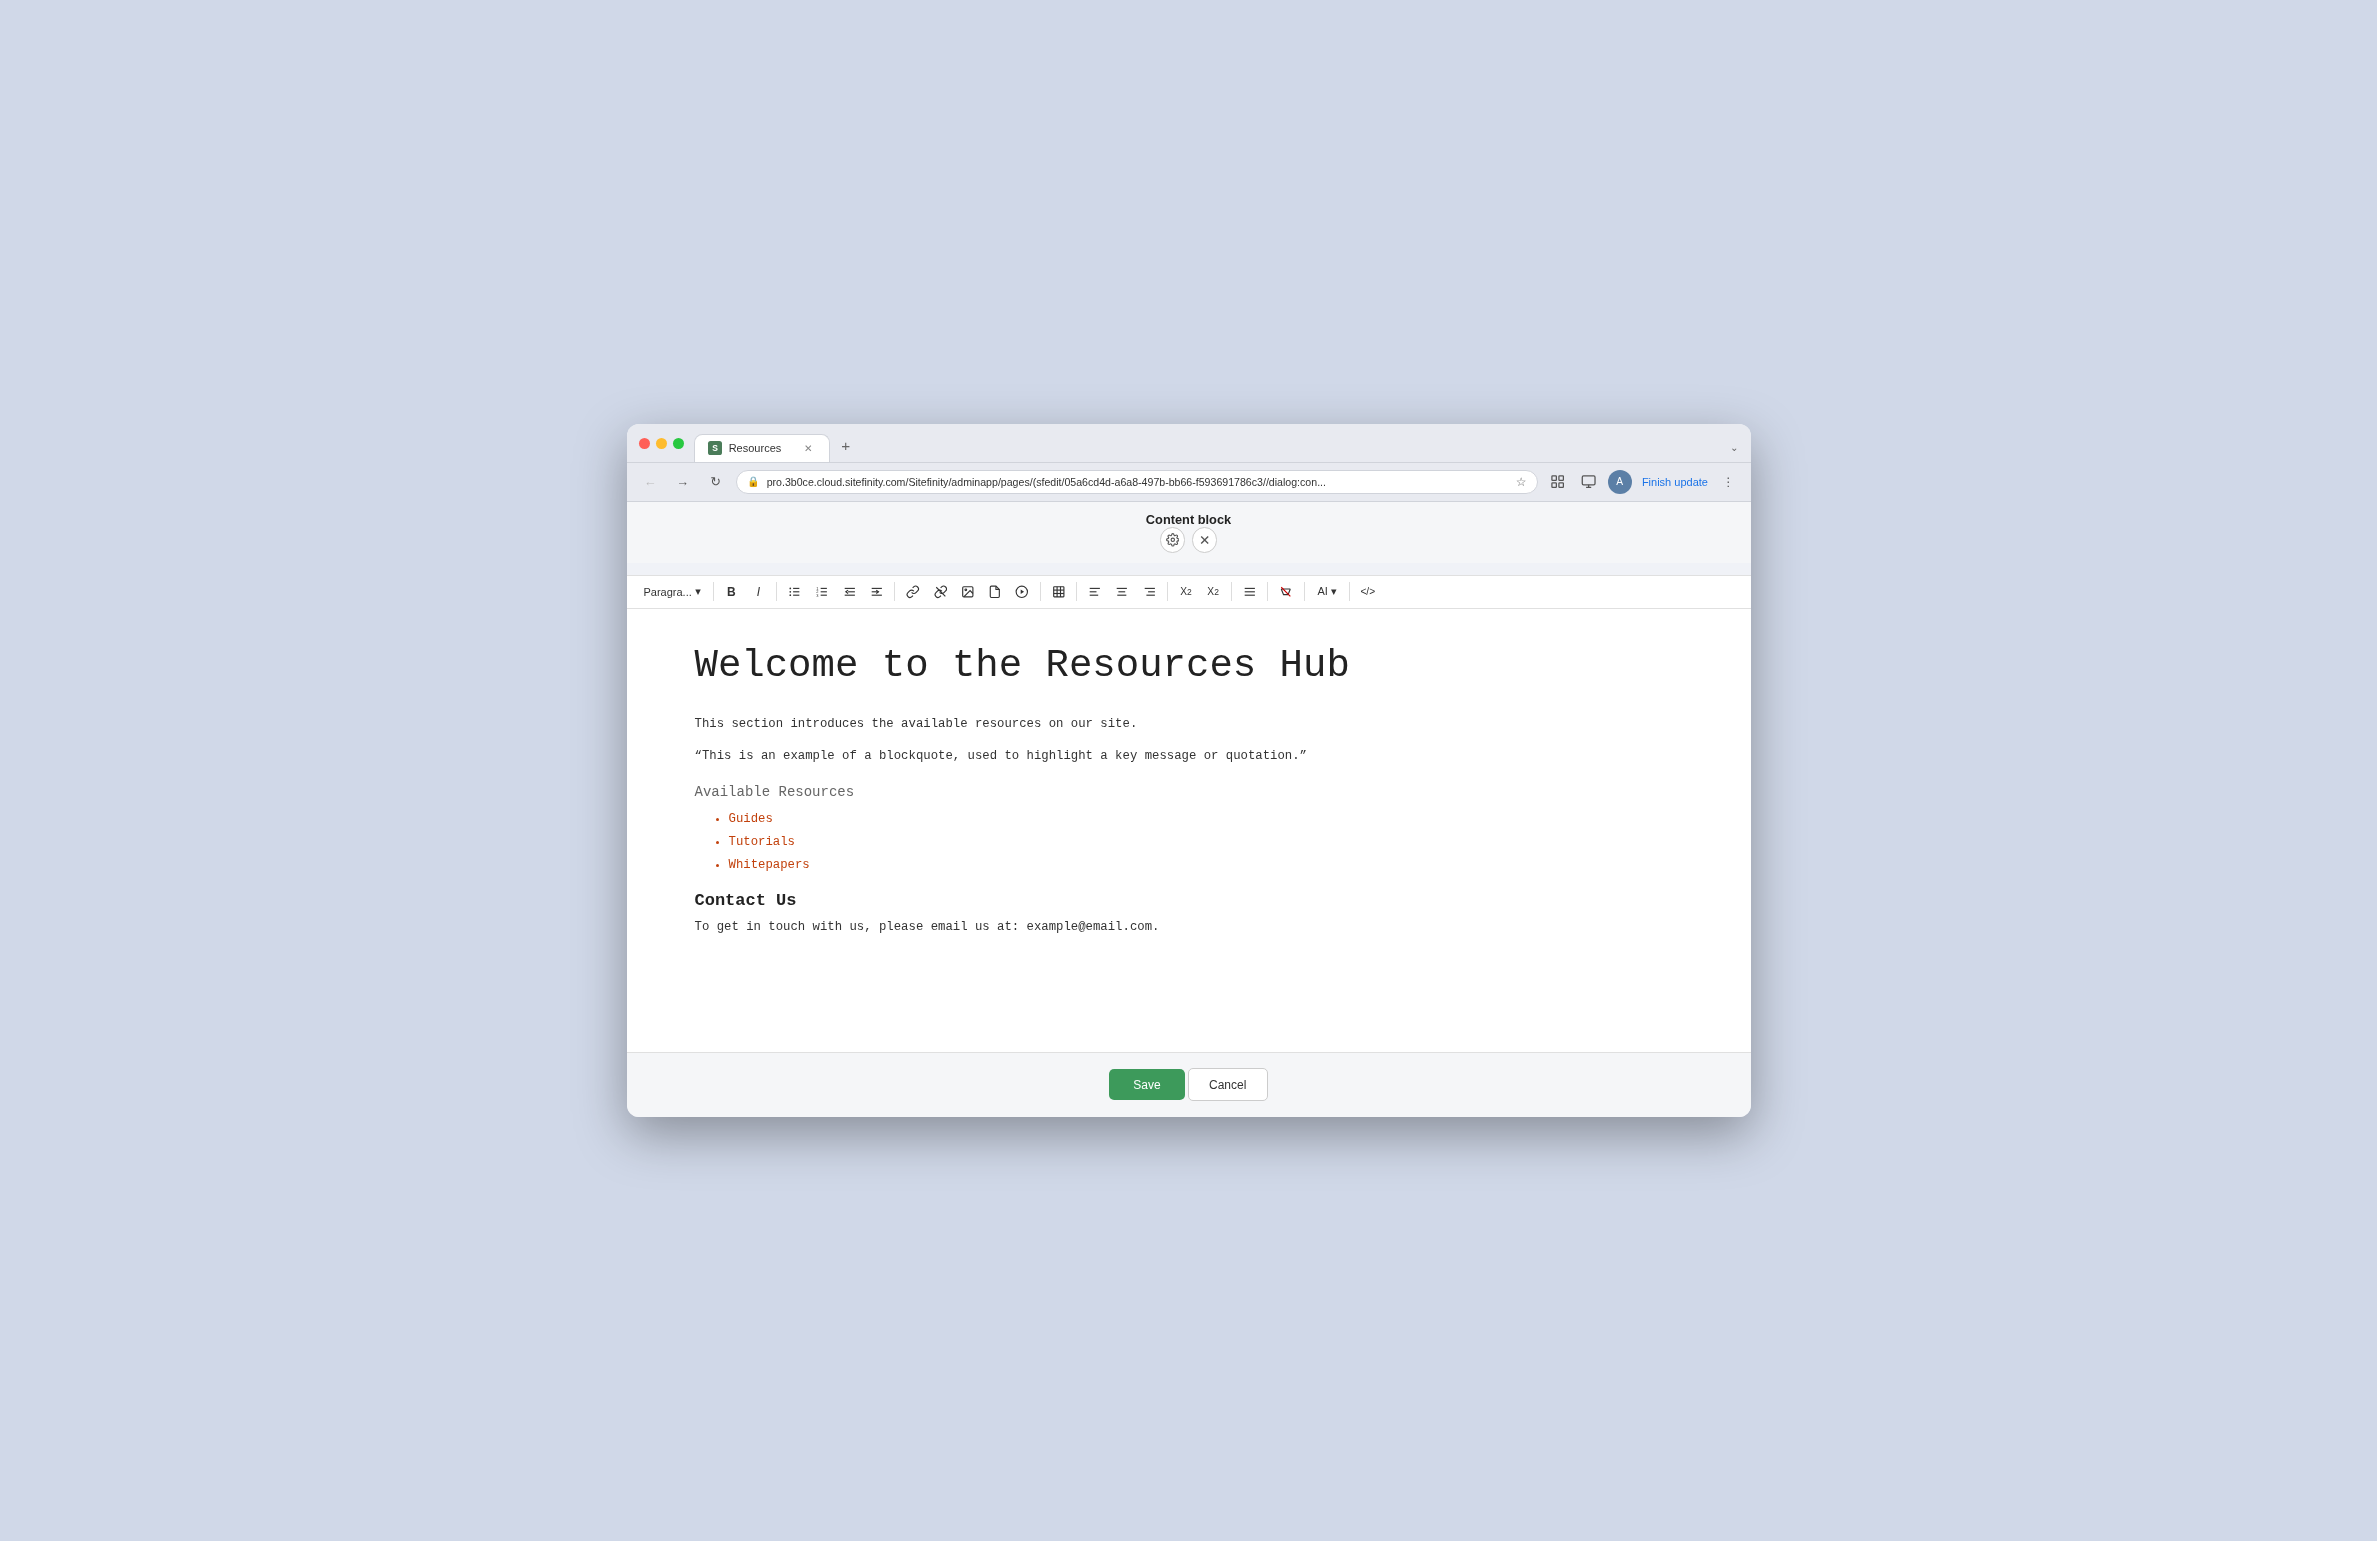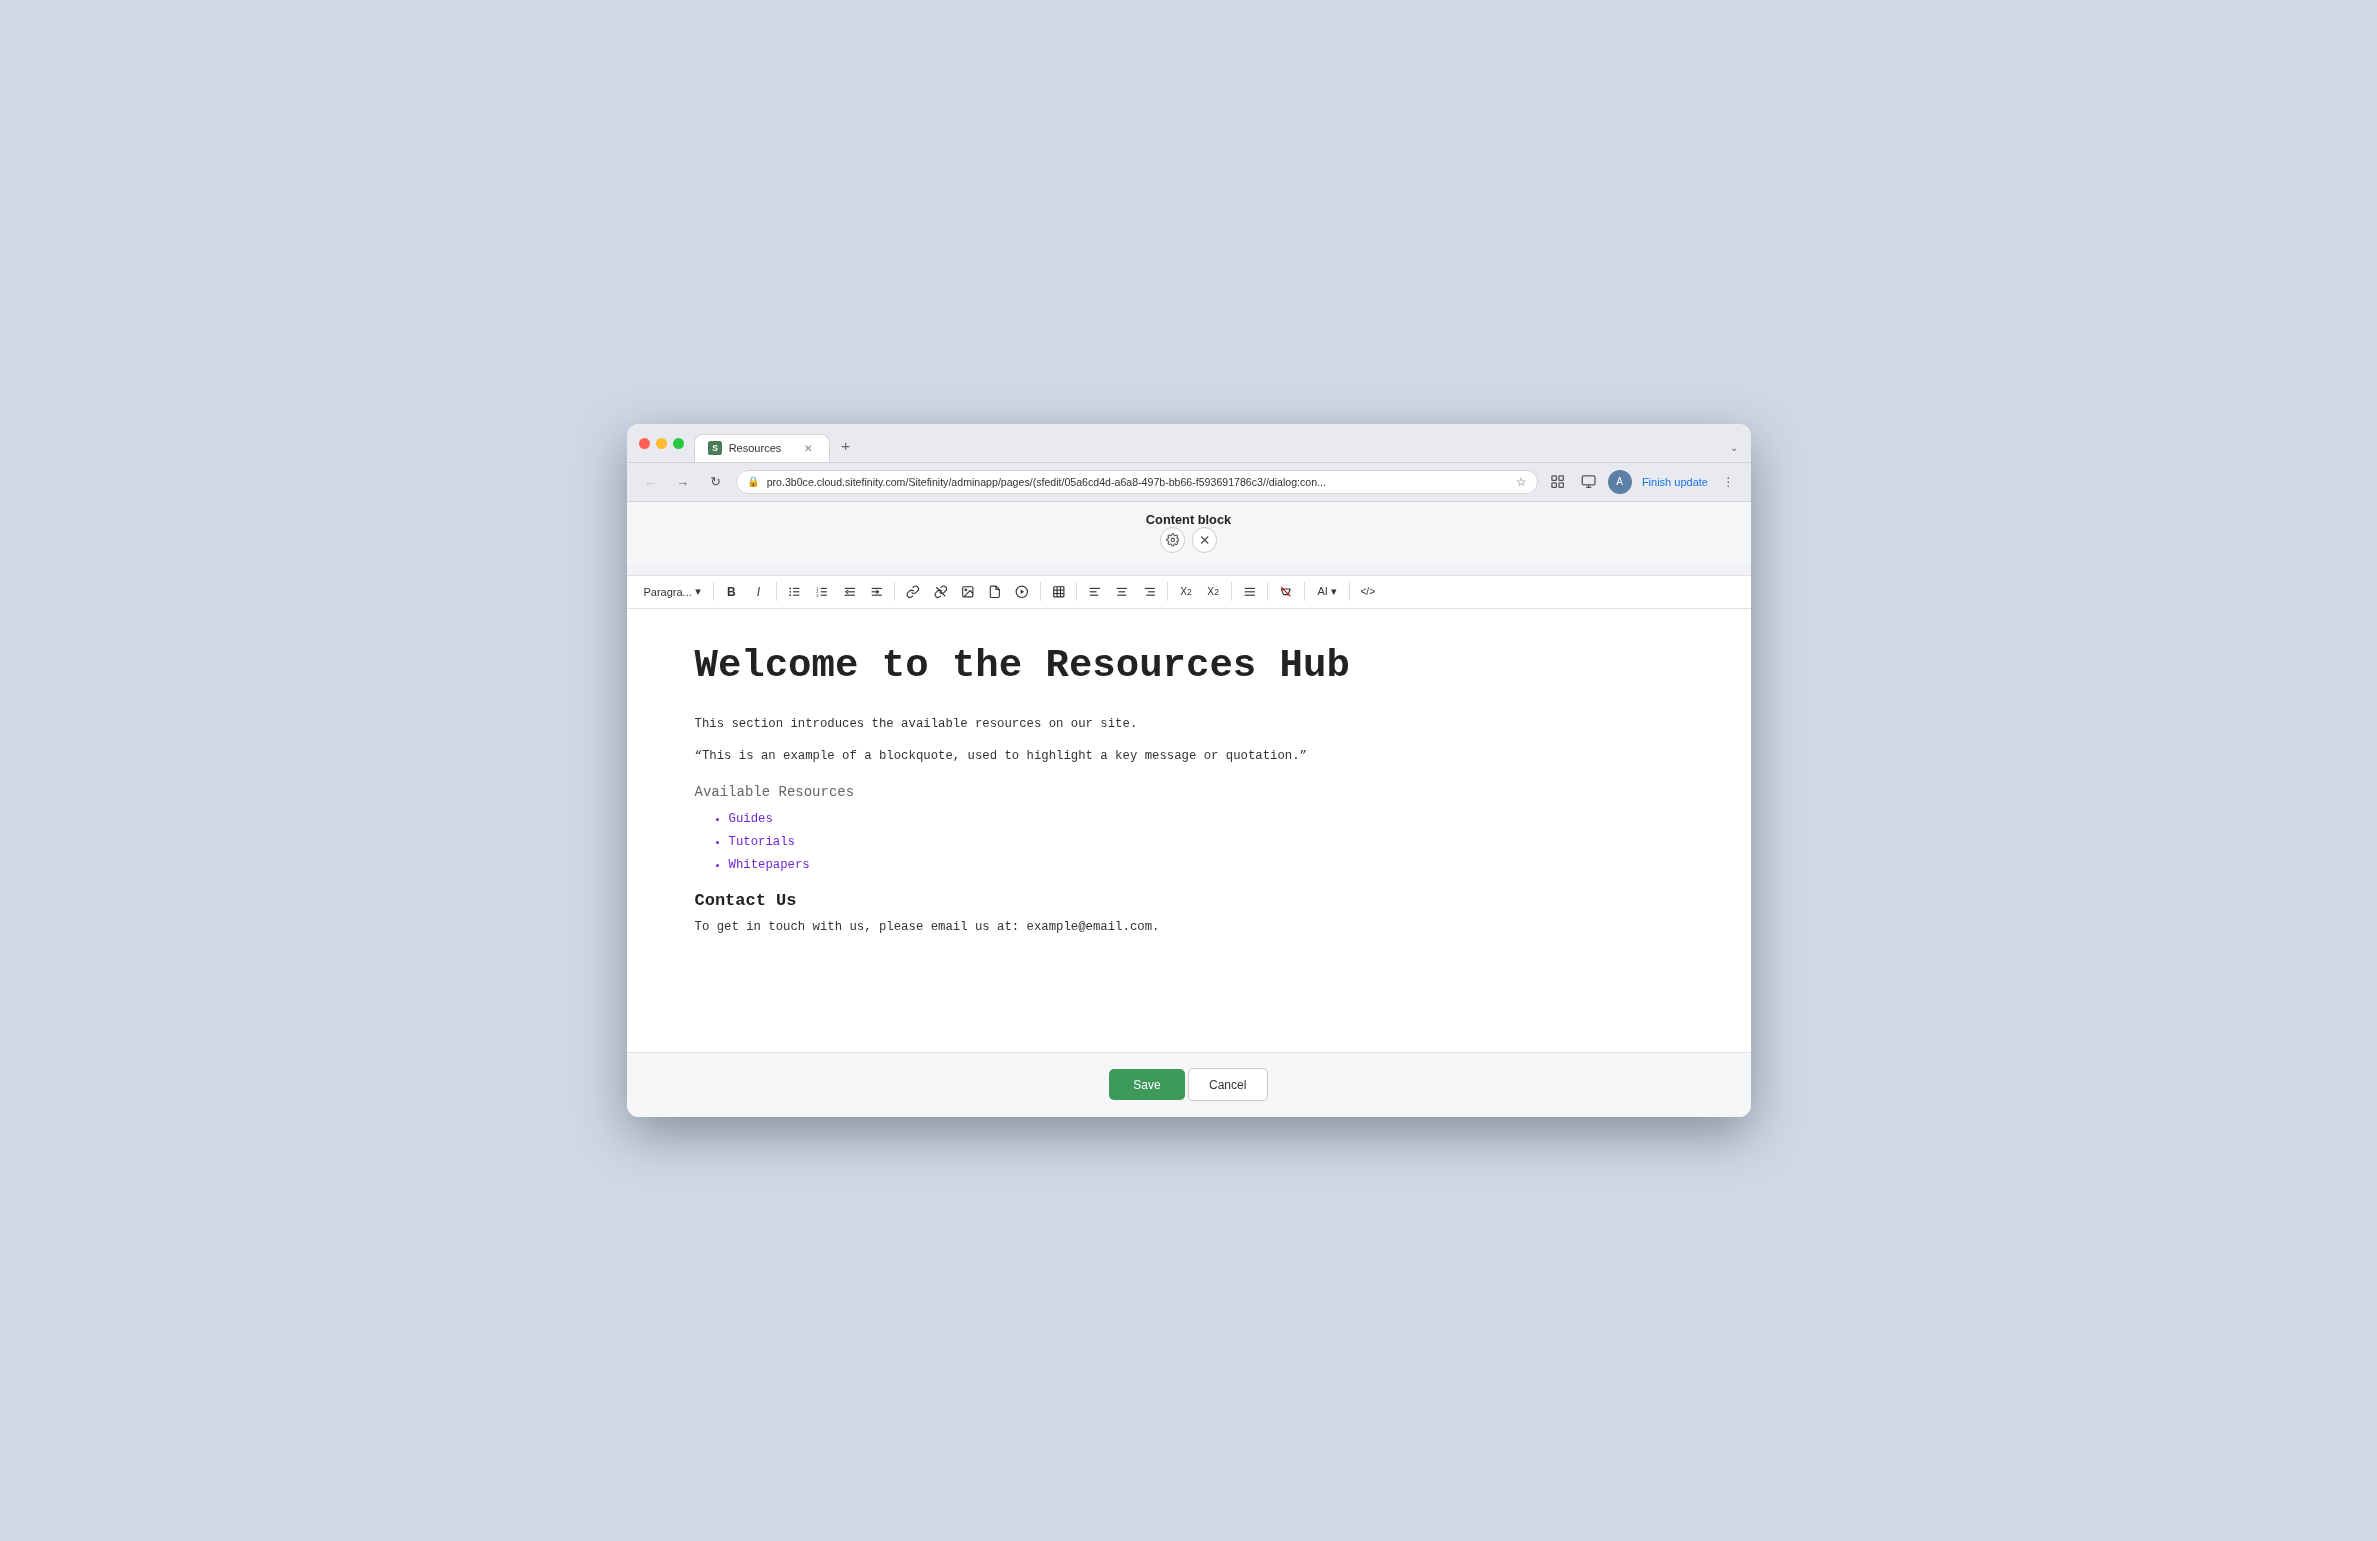--- a/index.html
+++ b/index.html
@@ -292,21 +292,21 @@
     
     .editor-area {
       background: #fff;
       min-height: 443px;
       padding: 34px 68px;
     }
 
     .content-h1 {
       font-family: 'Courier New', Courier, monospace;
       font-size: 39px;
-      font-weight: 700;
+      font-weight: 400;
       color: #222;
       margin-bottom: 25.5px;
       line-height: 1.2;
     }
 
     .content-p {
       font-family: 'Courier New', Courier, monospace;
       font-size: 12.3px;
       color: #333;
       margin-bottom: 12px;
@@ -325,21 +325,21 @@
       font-family: 'Courier New', Courier, monospace;
       font-size: 17px;
       font-weight: 700;
       color: #222;
       margin: 15.3px 0 8.5px 0;
     }
 
     .content-list {
       font-family: 'Courier New', Courier, monospace;
       font-size: 12.3px;
-      color: #6d28d9;
+      color: #c2410c;
       padding-left: 34px;
       margin-bottom: 12px;
     }
 
     .content-list li {
       margin-bottom: 3.4px;
       line-height: 1.6;
     }
 
     

